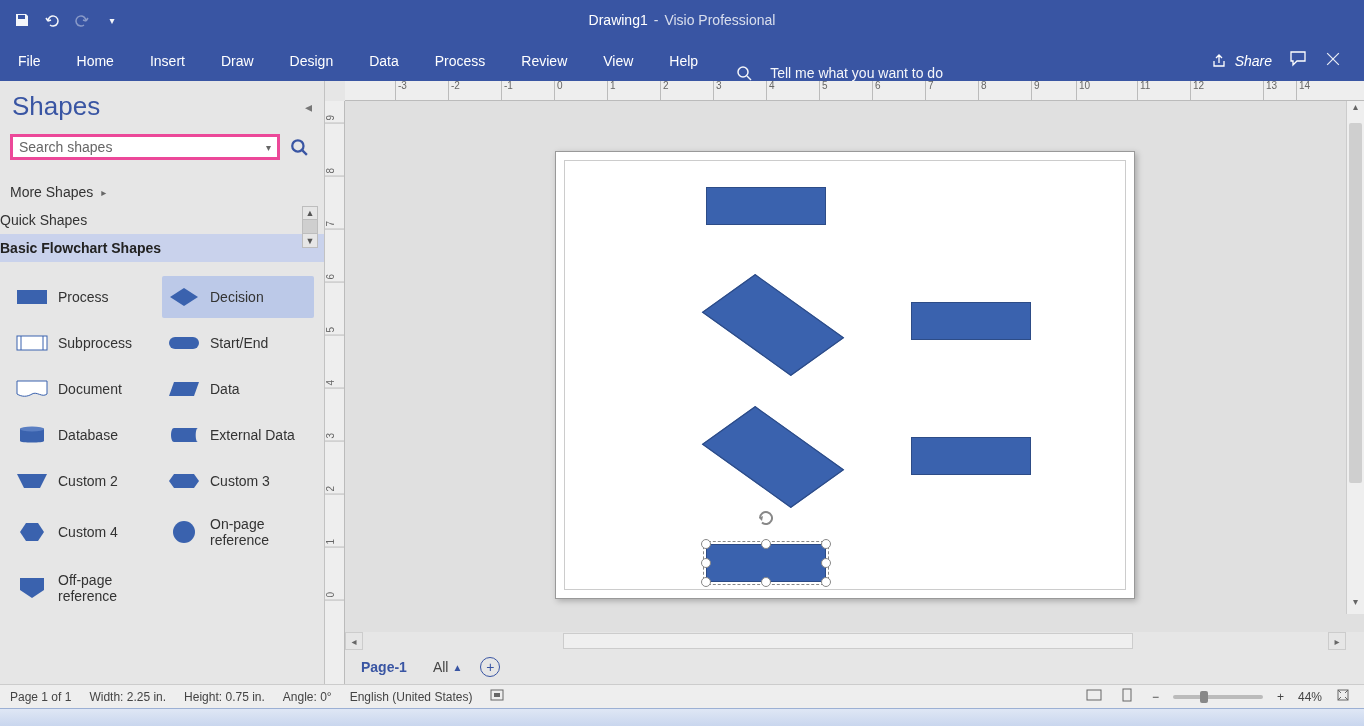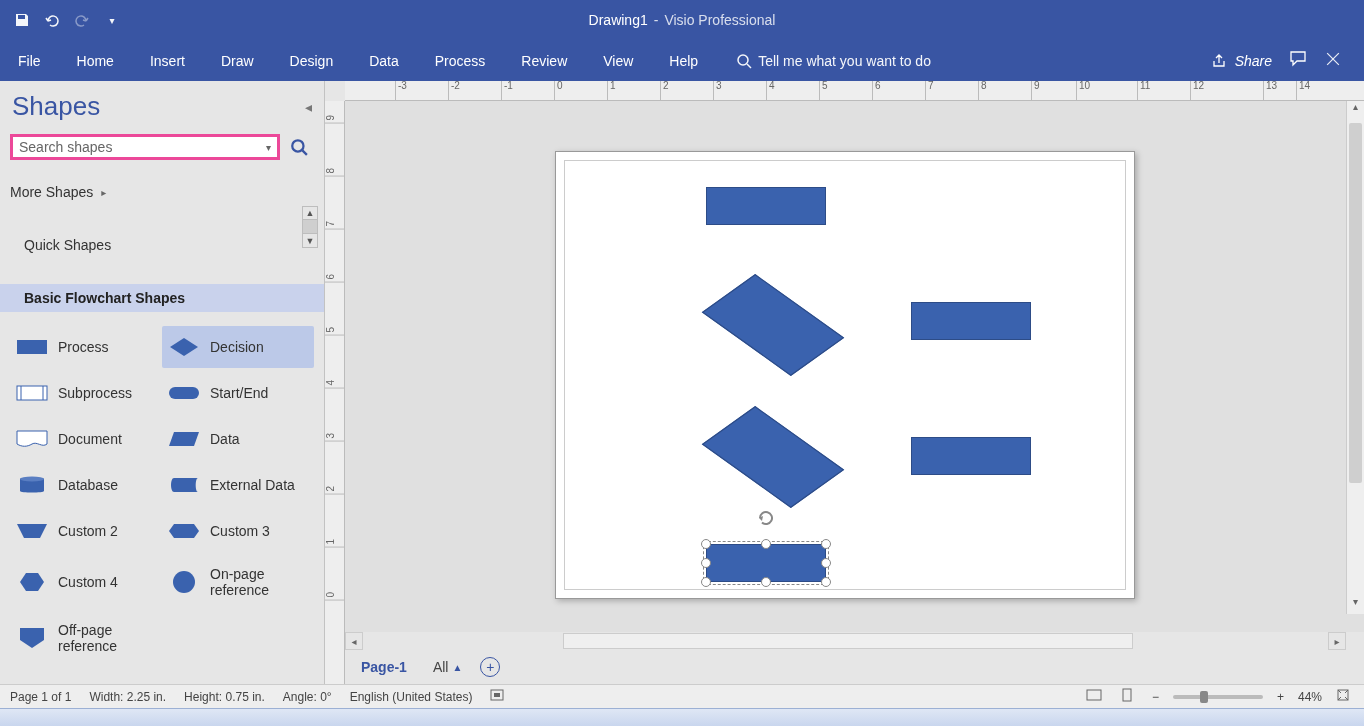--- a/index.html
+++ b/index.html
@@ -16,39 +16,39 @@
 .title-center { position: absolute; left: 50%; transform: translateX(-50%); display: flex; gap: 6px; font-size: 14px; }
 .title-dim { opacity: .8; }
 .title-right { margin-left: auto; display: flex; align-items: center; gap: 12px; padding-right: 10px; }
 .signin-btn { background: #fff; color: #3955a3; border: none; padding: 3px 14px; font-size: 13px; cursor: pointer; }
 .win-btn { width: 40px; height: 40px; display: flex; align-items: center; justify-content: center; cursor: pointer; }
 .win-btn svg { width: 12px; height: 12px; stroke: #fff; fill: none; stroke-width: 1.2; }
 
 
 .ribbon { height: 41px; background: #3955a3; display: flex; align-items: stretch; color: #fff; font-size: 14px; }
 .ribbon-tab { padding: 0 18px; display: flex; align-items: center; cursor: pointer; }
-.tellme { display: flex; align-items: center; gap: 6px; padding-left: 20px; opacity: .95; }
+.tellme { display: flex; align-items: flex-end; gap: 18px; padding-left: 20px; opacity: .95; }
 .ribbon-right { margin-left: auto; display: flex; align-items: center; gap: 18px; padding-right: 24px; font-style: italic; }
 .share-btn { display: flex; align-items: center; gap: 8px; cursor: pointer; }
 .comment-icon { cursor: pointer; }
 .collapse-icon { cursor: pointer; opacity:.9; }
 
 
 .main { display: flex; height: 603px; background: #e6e6e6; }
 
 
 .shapes-pane { width: 325px; background: #e6e6e6; border-right: 1px solid #c2c2c2; display: flex; flex-direction: column; padding-top: 10px; }
 .shapes-header { display: flex; align-items: center; justify-content: space-between; padding: 0 12px 12px 12px; }
 .shapes-title { color: #3955a3; font-size: 26px; font-weight: 400; }
 .collapse-caret { color: #777; font-size: 14px; cursor: pointer; }
 .search-row { display: flex; align-items: center; gap: 6px; padding: 0 12px 18px 10px; }
 .search-box { flex: 1; height: 26px; border: 3px solid #ec4899; background: #fff; display: flex; align-items: center; padding: 0 6px; font-size: 14px; color: #666; justify-content: space-between; cursor: text; }
 .search-btn { width: 26px; height: 26px; display:flex; align-items:center; justify-content:center; cursor:pointer; }
 .section-row { padding: 6px 10px; font-size: 14px; color: #333; display:flex; align-items:center; gap:8px; cursor:pointer; }
-.stencil-row { padding: 6px 24px; font-size: 14px; color: #333; cursor:pointer; display:flex; justify-content:space-between; align-items:center;margin-top:25px;}
+.stencil-row { padding: 6px 0; font-size: 14px; color: #333; cursor:pointer; display:flex; justify-content:space-between; align-items:center;}
 .stencil-active { background: #c9d2ec; font-weight: 600; color:#222;}
 .scroll-btn { width:16px; height:14px; background:#e6e6e6; border:1px solid #bdbdbd; display:flex; align-items:center; justify-content:center; font-size:9px; color:#555; cursor:pointer; margin-left:auto;}
 .stencil-area { position:relative; }
 .stencil-scrollbar { position:absolute; right:6px; top:0; width:16px; }
 
 .shape-grid { display:grid; grid-template-columns: 1fr 1fr; gap: 4px 0; padding: 14px 10px 0 10px; }
 .shape-item { display:flex; align-items:center; gap:10px; padding:10px 6px; font-size:14px; color:#333; cursor:grab; border-radius:2px;}
 .shape-item.hover { background:#bcc9e8; }
 .shape-icon { width:32px; height:22px; flex-shrink:0; display:flex; align-items:center; justify-content:center; }
 

